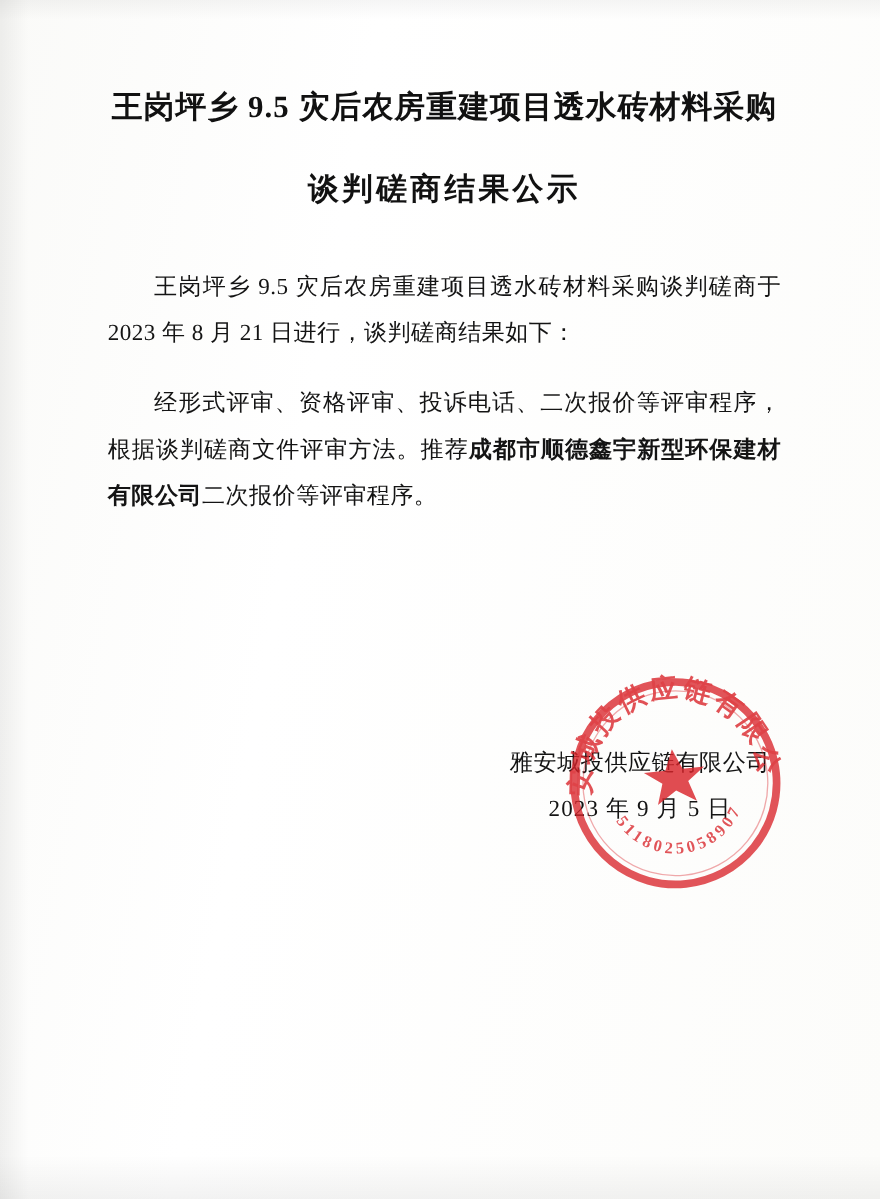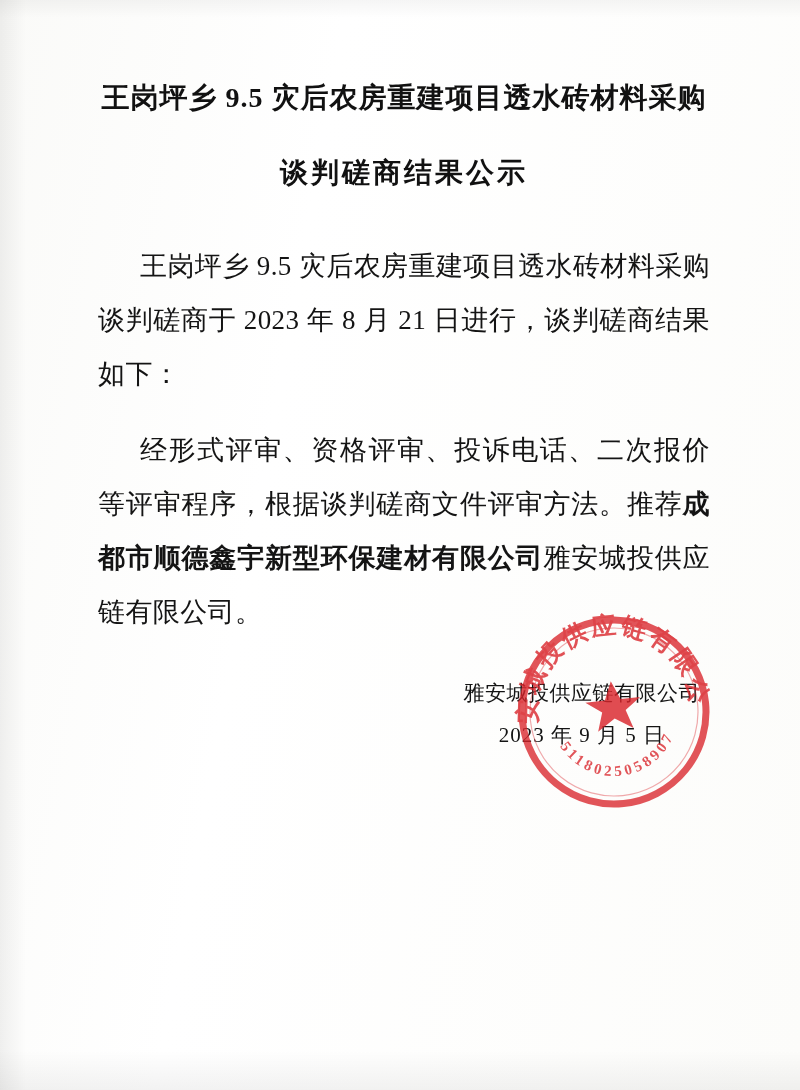--- a/index.html
+++ b/index.html
@@ -69,21 +69,21 @@
     width: 612px;
     margin-top: 44px;
   }
   .salutation {
     font-size: 21px;
     line-height: 1.9;
     letter-spacing: 0.5px;
     color: #141414;
   }
   .para {
-    font-size: 27px;
+    font-size: 21px;
     line-height: 2.0;
     letter-spacing: 0.4px;
     text-indent: 42px;
     margin-top: 22px;
     color: #141414;
     text-align: justify;
   }
   .para b, .para .bold {
     font-weight: bold;
   }
@@ -130,21 +130,21 @@
 
   <div class="title-block">
     <div class="title-line">王岗坪乡 9.5 灾后农房重建项目透水砖材料采购</div>
     <div class="title-line second">谈判磋商结果公示</div>
   </div>
 
   <div class="body-block">
 
     <div class="para">王岗坪乡 9.5 灾后农房重建项目透水砖材料采购谈判磋商于 2023 年 8 月 21 日进行，谈判磋商结果如下：</div>
 
-    <div class="para"><span>经形式评审、资格评审、投诉电话、二次报价等评审程序，根据谈判磋商文件评审方法。推荐</span><span class="bold">成都市顺德鑫宇新型环保建材有限公司</span><span>雅安城投供应链有限公司。</span></div>
+    <div class="para"><span>经形式评审、资格评审、投诉电话、二次报价等评审程序，根据谈判磋商文件评审方法。推荐</span><span class="bold">成都市顺德鑫宇新型环保建材有限公司</span><span>二次报价等评审程序。</span></div>
 
   </div>
 
   <div class="sign-block">
     <div>雅安城投供应链有限公司</div>
     <div class="sign-date">2023 年 9 月 5 日</div>
   </div>
 
   <div class="seal">
     <svg width="216" height="216" viewBox="0 0 216 216" xmlns="http://www.w3.org/2000/svg">

